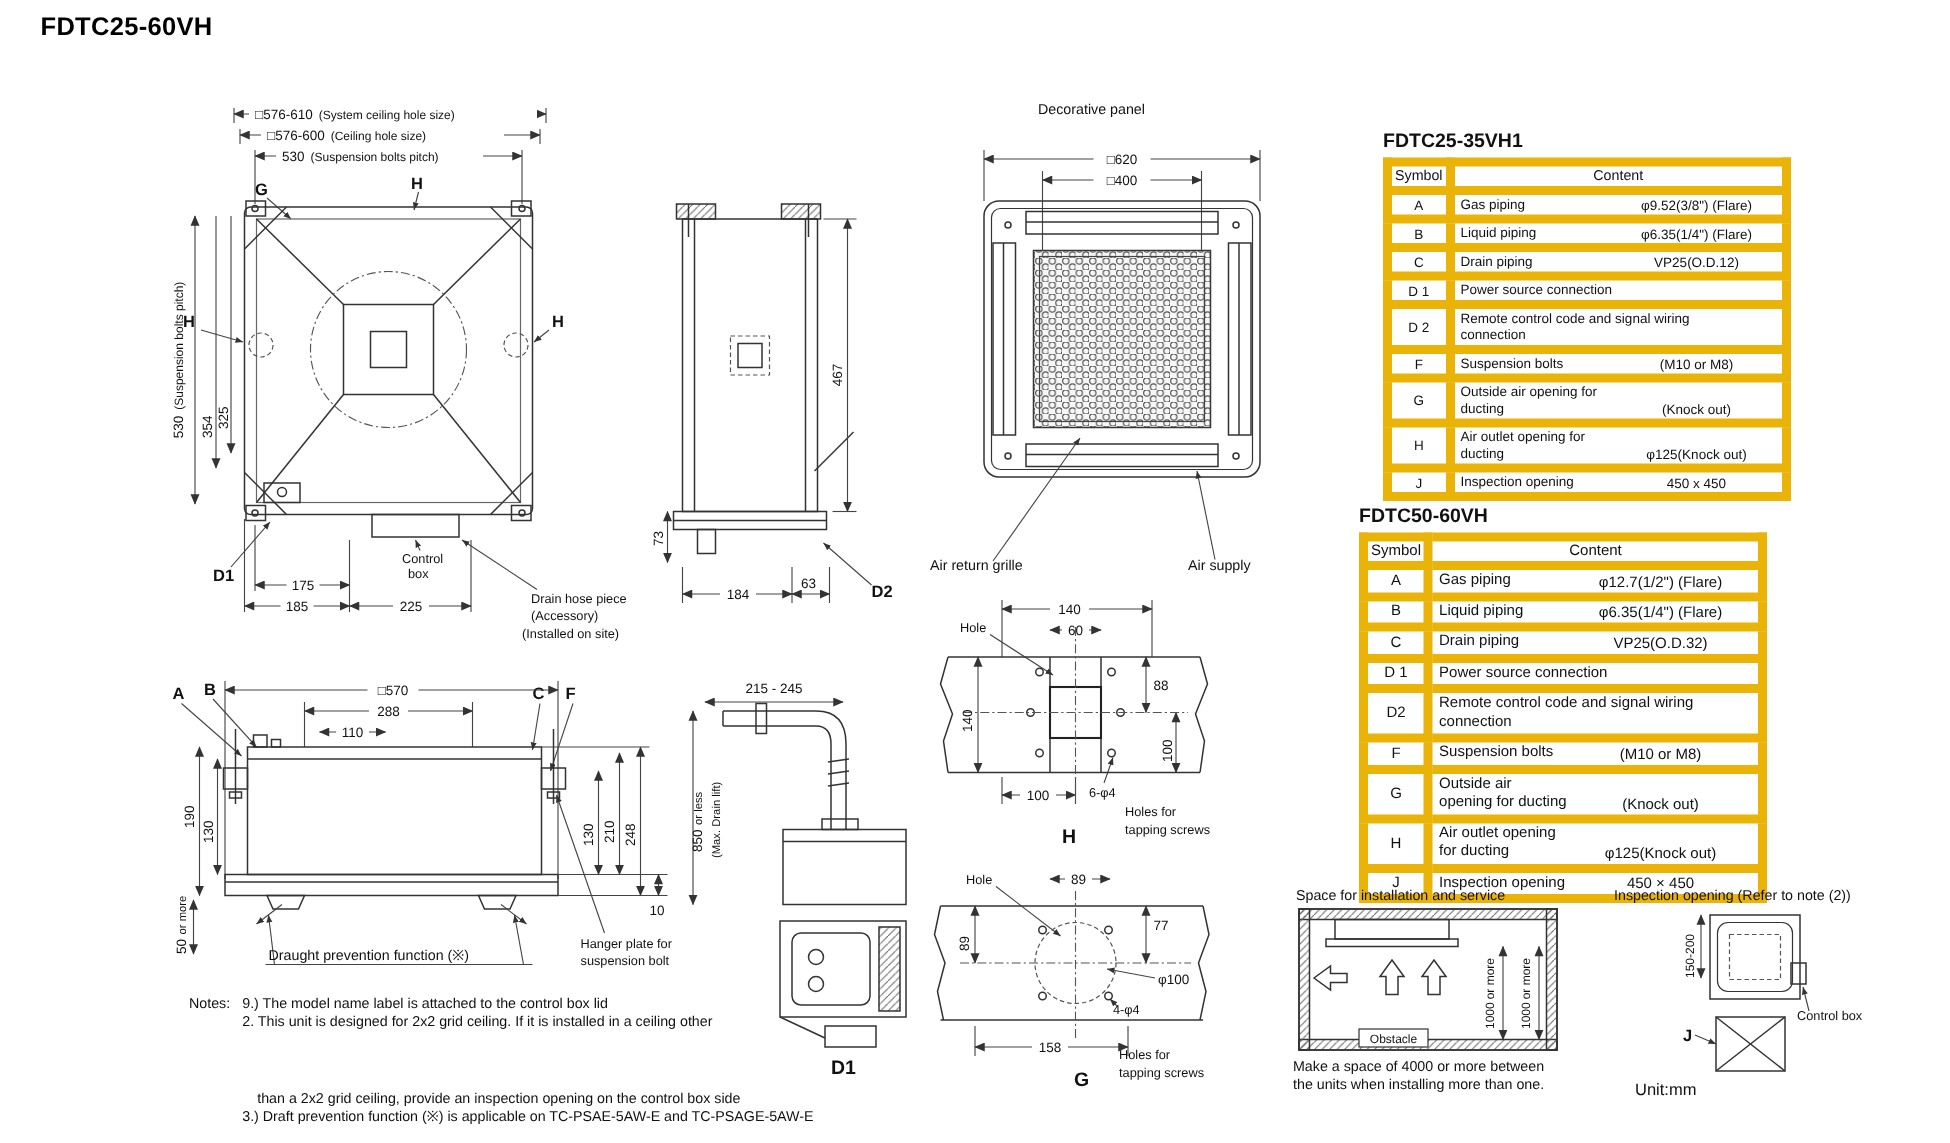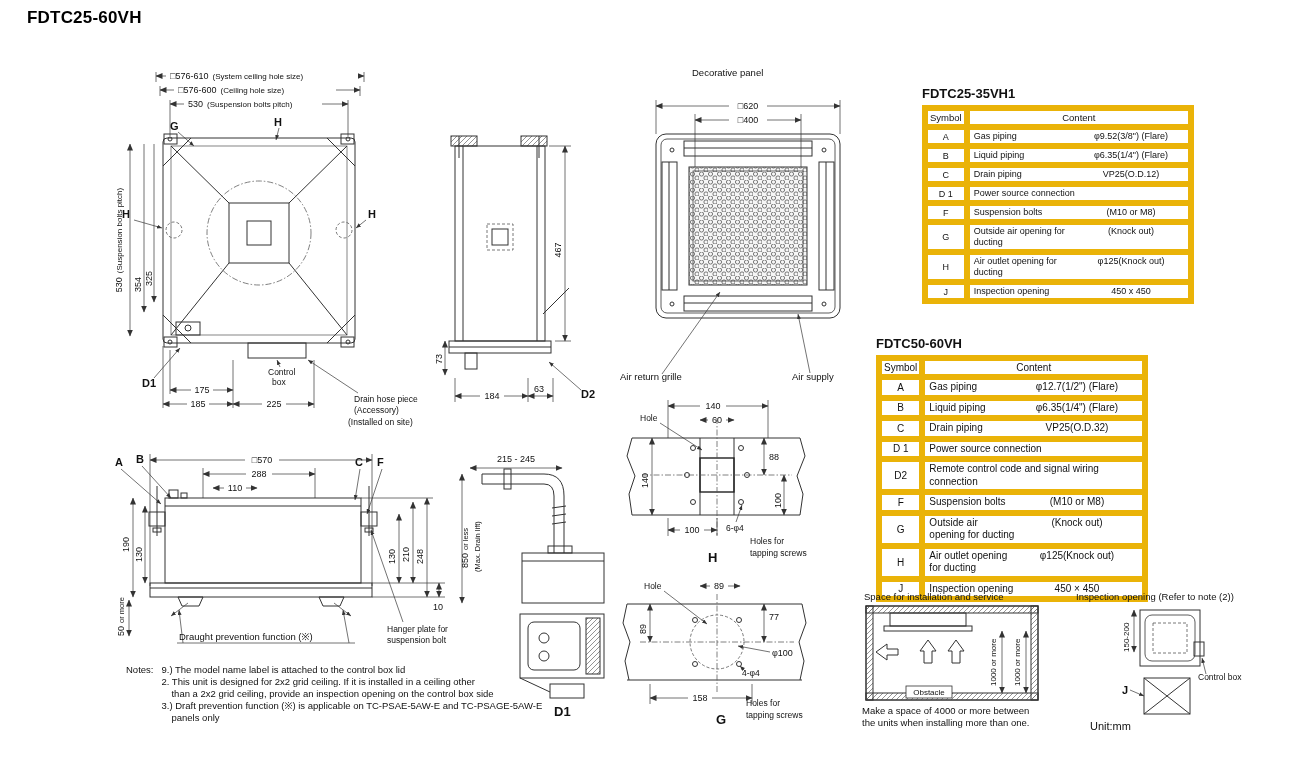--- a/index.html
+++ b/index.html
@@ -18,32 +18,32 @@
   svg .s11 { font-size:11px; }
   svg .ln  { stroke:#333; fill:none; stroke-width:1; }
   svg .th  { stroke:#222; fill:none; stroke-width:1.4; }
   svg .dm  { stroke:#444; fill:none; stroke-width:0.75; }
   svg .dsh { stroke:#555; fill:none; stroke-width:0.75; stroke-dasharray:6 2 1.5 2; }
   svg .dsh2{ stroke:#555; fill:none; stroke-width:0.8; stroke-dasharray:3 2; }
   svg .wbg { fill:#fff; stroke:none; }
   .notes { font-size:9.5px; line-height:12px; }
   .notes-row { display:flex; gap:8px; }
   .notes-head { font-weight:normal; }
-  .notes .ind { padding-left:10px; }
+  .notes .ind { padding-left:10px;margin-top:39px; }
   .tbl-wrap { width:272px; }
   .tbl-title { font-size:13px; font-weight:bold; margin-bottom:4px; }
   table.spec { border-collapse:collapse; width:100%; }
   .spec th, .spec td { border:6px solid #eab308; vertical-align:middle; }
   .spec thead th { font-weight:normal; text-align:center; padding:1px 2px; }
   .t1 { font-size:9px; } .t1 thead th { font-size:9.5px; }
   .t2 { font-size:10px; } .t2 thead th { font-size:10px; }
   .spec td.sym { text-align:center; padding:1px 2px; }
   .t1 td.sym { width:38px; } .t2 td.sym { width:42px; }
   .spec td.cnt { padding:1px 4px; }
-  .cin { display:flex; align-items:flex-start; }
+  .cin { display:flex; align-items:flex-end; }
   .nm { flex:1 1 auto; line-height:11px; }
   .t2 .nm { line-height:12.5px; }
   .vl { flex:0 0 106px; text-align:center; }
   .t2 .vl { flex-basis:122px; }
   .t1 .wrap2 .nm { max-width:168px; }
   .t2 .wrap2 .nm { max-width:182px; }
   .unit-note { font-size:11px; color:#222; }
 </style>
 </head>
 <body>
@@ -506,20 +506,28 @@
           </td>
       </tr>
       <tr>
         <td class="sym">D 1</td>
         <td class="cnt">
             <div class="cin">
               <span class="nm">Power source connection</span>
             </div>
           </td>
       </tr>
+      <tr class="wrap2">
+        <td class="sym">D 2</td>
+        <td class="cnt">
+            <div class="cin">
+              <span class="nm">Remote control code and signal wiring connection</span>
+            </div>
+          </td>
+      </tr>
       <tr>
         <td class="sym">F</td>
         <td class="cnt">
             <div class="cin">
               <span class="nm">Suspension bolts</span>
               <span class="vl">(M10 or M8)</span>
             </div>
           </td>
       </tr>
       <tr>
@@ -546,21 +554,21 @@
             <div class="cin">
               <span class="nm">Inspection opening</span>
               <span class="vl">450 x 450</span>
             </div>
           </td>
       </tr>
     </tbody>
   </table>
 </div>
 
-<div class="abs tbl-wrap" style="left:876px;top:336px">
+<div class="abs tbl-wrap" style="left:906px;top:336px">
   <div class="tbl-title">FDTC50-60VH</div>
   <table class="spec t2">
     <thead>
       <tr>
         <th>Symbol</th>
         <th>Content</th>
       </tr>
     </thead>
     <tbody>
       <tr>

